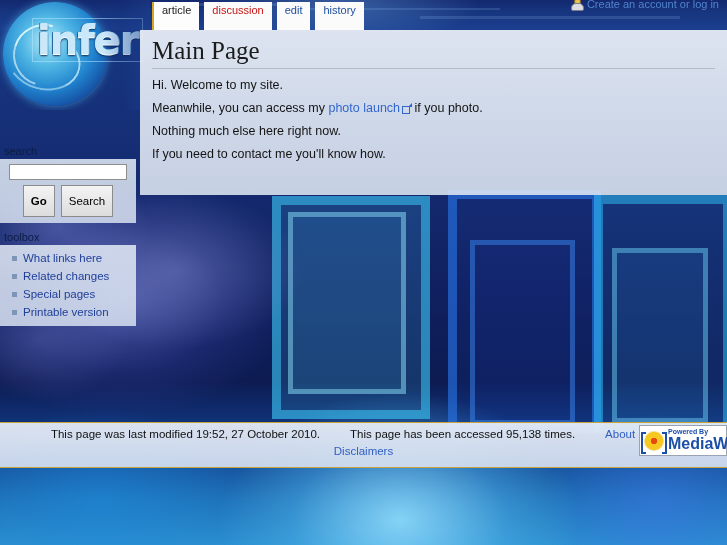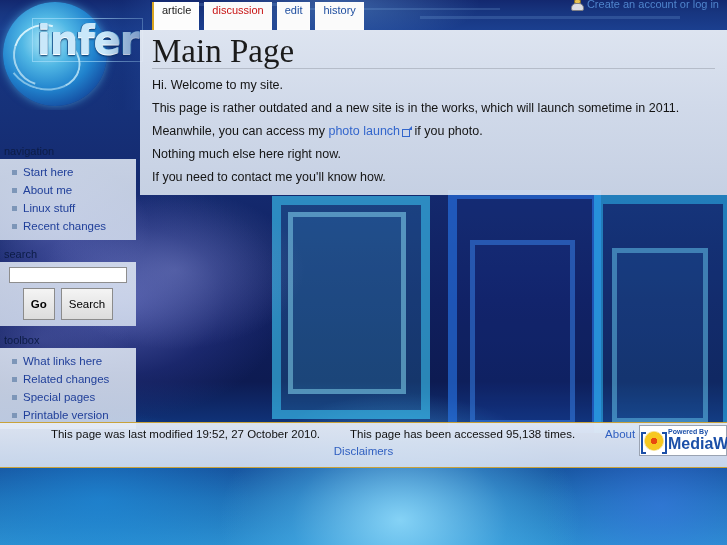--- a/index.html
+++ b/index.html
@@ -227,21 +227,21 @@
     z-index: 7;
     left: 140px; top: 30px;
     width: 587px;
     height: 165px;
     background: linear-gradient(180deg, rgba(236,241,248,0.93) 0%, rgba(229,236,246,0.90) 45%, rgba(222,231,243,0.88) 100%);
     box-sizing: border-box;
     padding: 6px 12px 0 12px;
   }
   #page-title {
     font-family: "Liberation Serif", serif;
-    font-size: 33px;
+    font-size: 25px;
     font-weight: normal;
     color: #1b1b1b;
     margin: 0;
     padding: 0 0 2px 0;
     border-bottom: 1px solid #b5bcc9;
     line-height: 30px;
   }
   #body-text p {
     margin: 0;
     padding: 9px 0 0 0;
@@ -470,52 +470,28 @@
   <div class="tab selected">article</div>
   <div class="tab new">discussion</div>
   <div class="tab">edit</div>
   <div class="tab">history</div>
 </div>
 
 <div id="content">
   <h1 id="page-title">Main Page</h1>
   <div id="body-text">
     <p>Hi. Welcome to my site.</p>
-    <p>This page is rather outdated and a new site is in the works, which will launch sometime in 2011.</p>
     <p><span>Meanwhile, you can access my </span><a class="ext" href="#">photo launch</a><span class="ext-icon"><span class="box"></span><span class="arrow"></span></span><span> if you photo.</span></p>
     <p>Nothing much else here right now.</p>
     <p>If you need to contact me you'll know how.</p>
   </div>
 </div>
 
 <div id="sidebar">
 
-  <div class="portlet">
-    <h5>navigation</h5>
-    <div class="pbody">
-      <ul>
-        <li>
-          <span class="bullet"></span>
-          <a href="#">Start here</a>
-        </li>
-        <li>
-          <span class="bullet"></span>
-          <a href="#">About me</a>
-        </li>
-        <li>
-          <span class="bullet"></span>
-          <a href="#">Linux stuff</a>
-        </li>
-        <li>
-          <span class="bullet"></span>
-          <a href="#">Recent changes</a>
-        </li>
-      </ul>
-    </div>
-  </div>
 
   <div class="portlet">
     <h5>search</h5>
     <div class="pbody" id="searchbody">
       <input id="search-input" type="text" placeholder="" style="">
       <div class="sbtn-row">
         <button class="sbtn go">Go</button>
         <button class="sbtn">Search</button>
       </div>
     </div>

